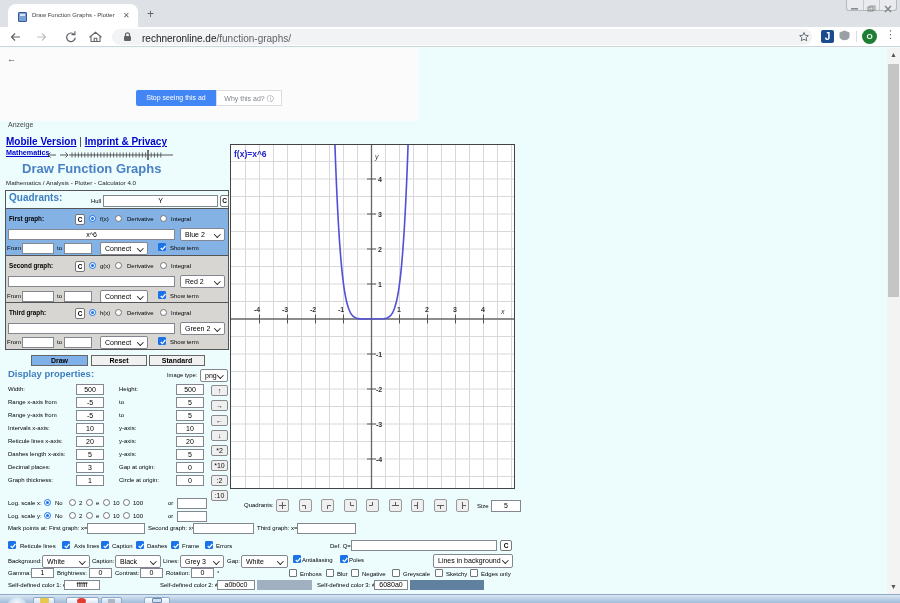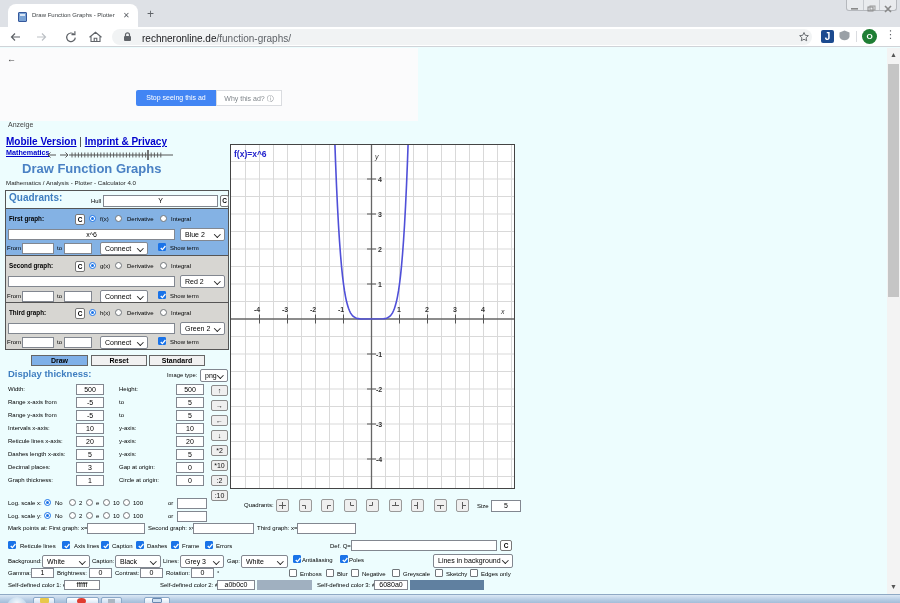--- a/index.html
+++ b/index.html
@@ -225,21 +225,21 @@
       <div class="inp" style="left:58px;top:34px;width:28px;height:11px;"></div>
       <div class="sel" style="left:94px;top:33px;width:48px;height:13px;line-height:11px;">Connect</div>
       <div class="cb on" style="left:152px;top:34px;"></div>
       <div class="lbl" style="left:164px;top:36px;">Show term</div>
     </div>
   </div>
   <div class="gbtn" style="left:31px;top:355px;width:57px;height:11px;line-height:9px;background:#7fb0e8;">Draw</div>
   <div class="gbtn" style="left:91px;top:355px;width:56px;height:11px;line-height:9px;">Reset</div>
   <div class="gbtn" style="left:149px;top:355px;width:56px;height:11px;line-height:9px;">Standard</div>
 
-  <h2 class="bluehead" style="left:8px;top:368px;">Display thickness:</h2>
+  <h2 class="bluehead" style="left:8px;top:368px;">Display properties:</h2>
   <div class="lbl" style="left:167px;top:372px;font-size:5.8px;">Image type:</div>
   <div class="sel" style="left:200px;top:369px;width:28px;height:13px;line-height:11px;">png</div>
   <div class="lbl" style="left:8px;top:386px;">Width:</div>
     <div class="inp" style="left:76px;top:384px;width:28px;height:11px;line-height:9px;">500</div>
     <div class="lbl" style="left:119px;top:386px;">Height:</div>
     <div class="inp" style="left:176px;top:384px;width:28px;height:11px;line-height:9px;">500</div>
   <div class="lbl" style="left:8px;top:399px;">Range x-axis from</div>
     <div class="inp" style="left:76px;top:397px;width:28px;height:11px;line-height:9px;">-5</div>
     <div class="lbl" style="left:119px;top:399px;">to</div>
     <div class="inp" style="left:176px;top:397px;width:28px;height:11px;line-height:9px;">5</div>

